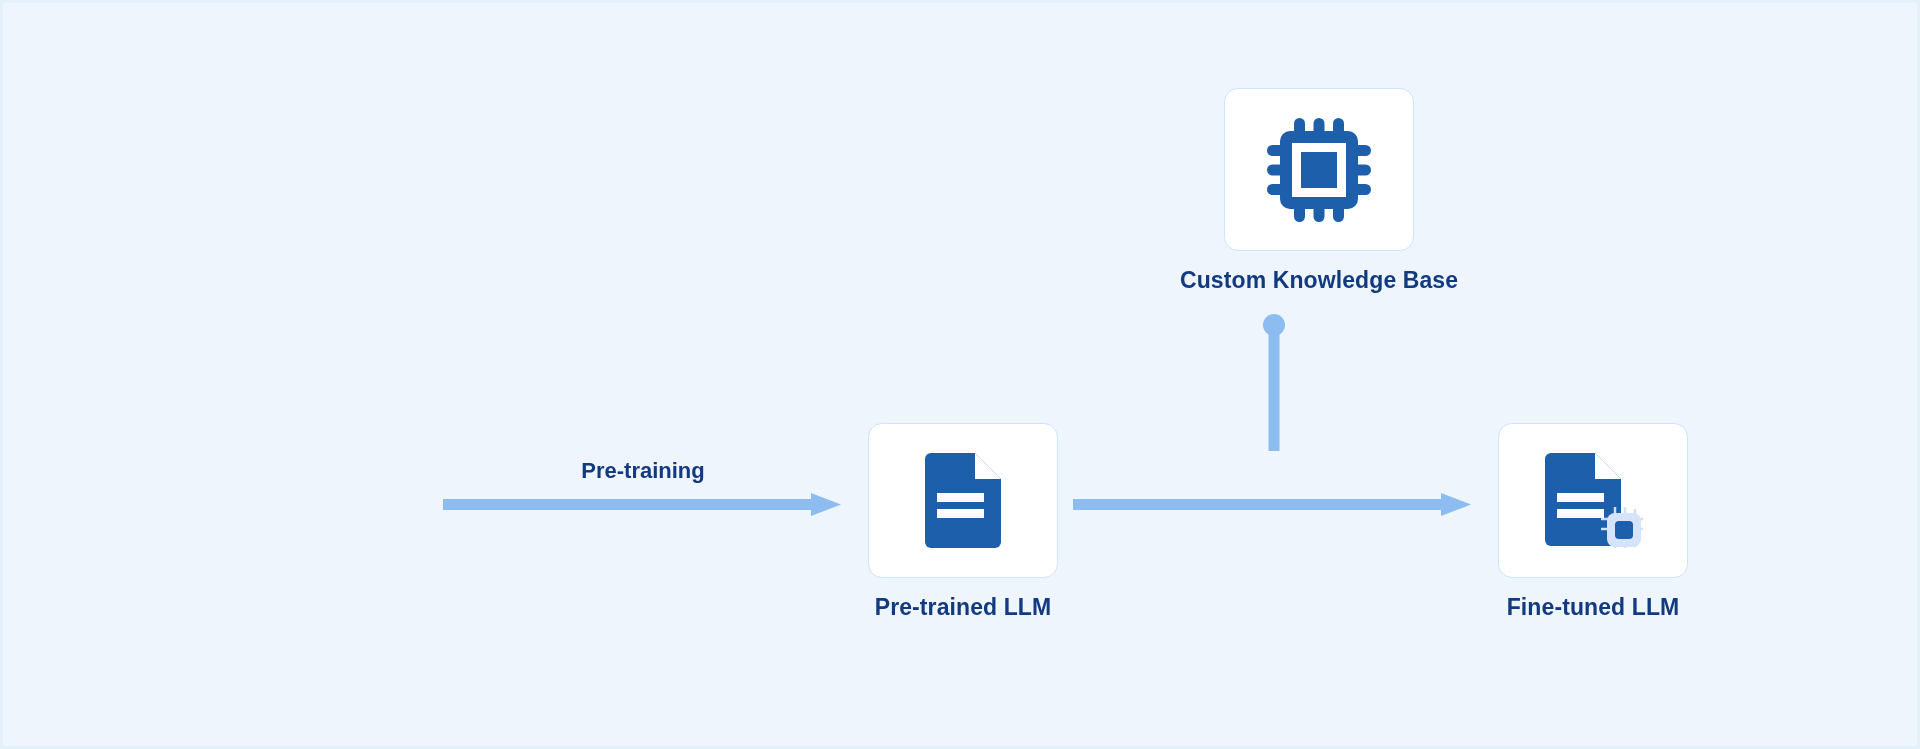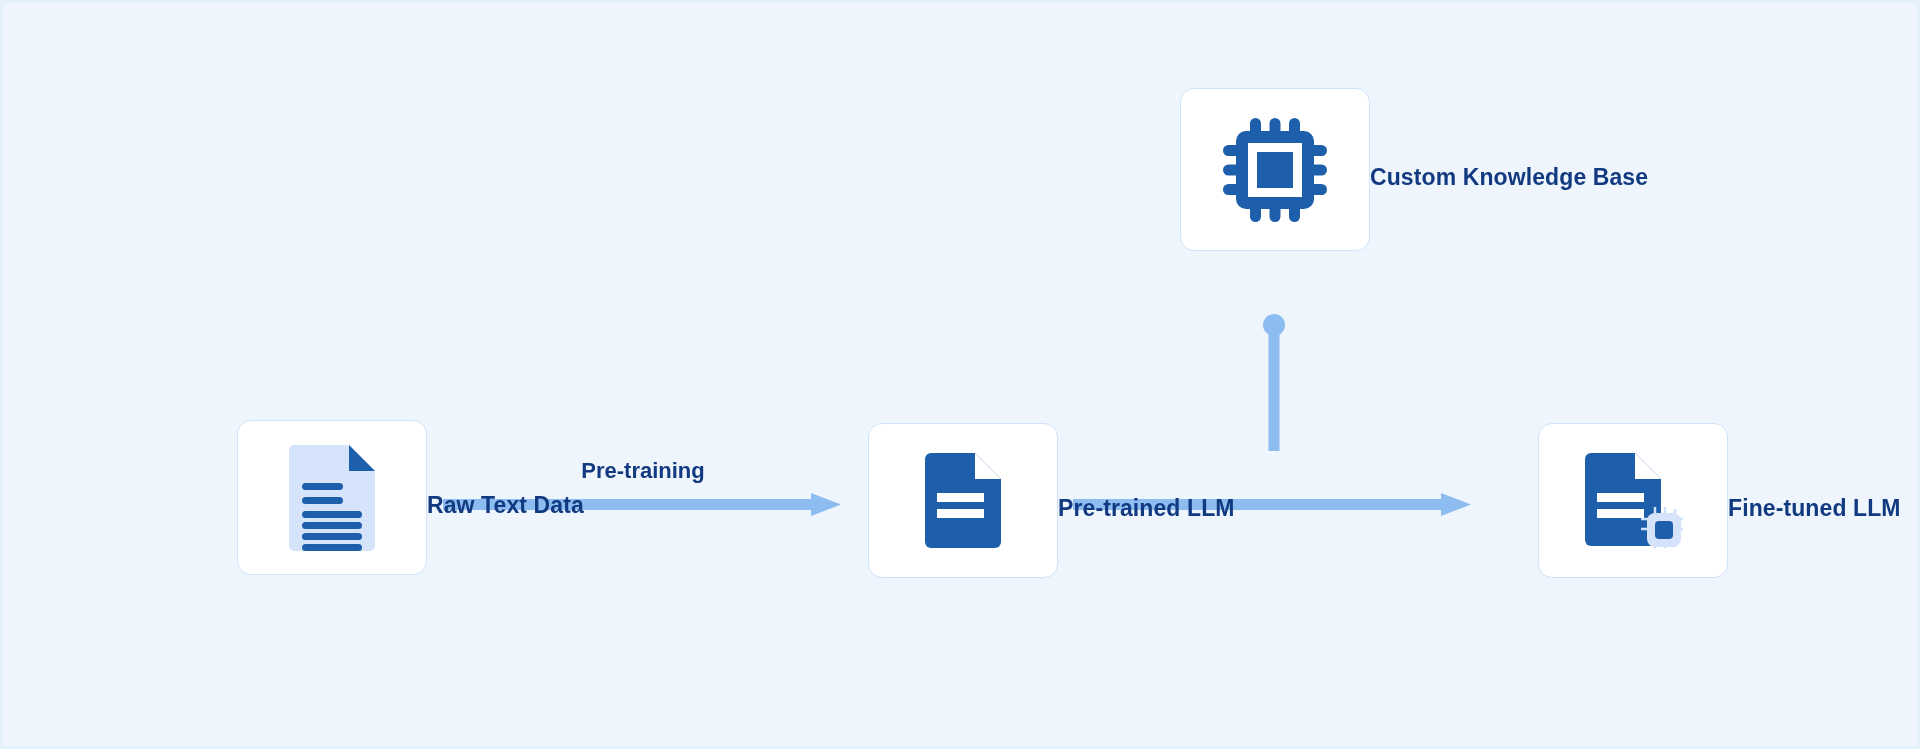--- a/index.html
+++ b/index.html
@@ -20,21 +20,21 @@
     top: 3px;
     width: 1914px;
     height: 743px;
     background: #eff5fd;
   }
 
   
   .node {
     position: absolute;
     display: flex;
-    flex-direction: row;
+    flex-direction: column;
     align-items: center;
   }
   .card {
     background: #ffffff;
     border: 1.5px solid #cfe3fa;
     border-radius: 14px;
     box-sizing: border-box;
     display: flex;
     align-items: center;
     justify-content: center;
@@ -47,21 +47,21 @@
     letter-spacing: 0.1px;
     white-space: nowrap;
   }
 
   #node-raw      { left: 234px; top: 417px; }
   #node-raw .card      { width: 190px; height: 155px; }
 
   #node-pretrained { left: 865px; top: 420px; }
   #node-pretrained .card { width: 190px; height: 155px; }
 
-  #node-finetuned { left: 1495px; top: 420px; margin-left: 40px; }
+  #node-finetuned { left: 1495px; top: 420px; }
   #node-finetuned .card  { width: 190px; height: 155px; }
 
   #node-kb       { left: 1177px; top: 85px; }
   #node-kb .card       { width: 190px; height: 163px; }
 
   
   .edge {
     position: absolute;
   }
   .edge-label {
@@ -95,35 +95,20 @@
   <svg class="edge" id="edge-finetuning" width="400" height="28">
     <rect x="0" y="9" width="372" height="11" fill="#8cbcf0"></rect>
     <polygon points="368,3 398,14.5 368,26" fill="#8cbcf0"></polygon>
   </svg>
 
   <svg class="edge" id="edge-kb" width="32" height="140">
     <circle cx="16" cy="12" r="11" fill="#8cbcf0"></circle>
     <rect x="10.5" y="10" width="11" height="128" fill="#8cbcf0"></rect>
   </svg>
 
-  <div class="node" id="node-raw">
-    <div class="card">
-      <svg width="86" height="106" viewBox="0 0 86 106">
-        <path d="M0 5 A5 5 0 0 1 5 0 L60 0 L86 26 L86 101 A5 5 0 0 1 81 106 L5 106 A5 5 0 0 1 0 101 Z" fill="#d6e4fb"></path>
-        <path d="M60 0 L86 26 L60 26 Z" fill="#1d5fab"></path>
-        <rect x="13" y="38" width="41" height="7" rx="3.5" fill="#1d5fab"></rect>
-        <rect x="13" y="52" width="41" height="7" rx="3.5" fill="#1d5fab"></rect>
-        <rect x="13" y="66" width="60" height="7" rx="3.5" fill="#1d5fab"></rect>
-        <rect x="13" y="77" width="60" height="7" rx="3.5" fill="#1d5fab"></rect>
-        <rect x="13" y="88" width="60" height="7" rx="3.5" fill="#1d5fab"></rect>
-        <rect x="13" y="99" width="60" height="7" rx="3.5" fill="#1d5fab"></rect>
-      </svg>
-    </div>
-    <div class="node-label">Raw Text Data</div>
-  </div>
 
   <div class="node" id="node-pretrained">
     <div class="card">
       <svg width="76" height="95" viewBox="0 0 76 95">
         <path d="M0 6 A6 6 0 0 1 6 0 L50 0 L76 26 L76 89 A6 6 0 0 1 70 95 L6 95 A6 6 0 0 1 0 89 Z" fill="#1d5fab"></path>
         <path d="M50 0 L76 26 L50 26 Z" fill="#ffffff"></path>
         <rect x="12" y="40" width="47" height="9" fill="#ffffff"></rect>
         <rect x="12" y="56" width="47" height="9" fill="#ffffff"></rect>
       </svg>
     </div>

